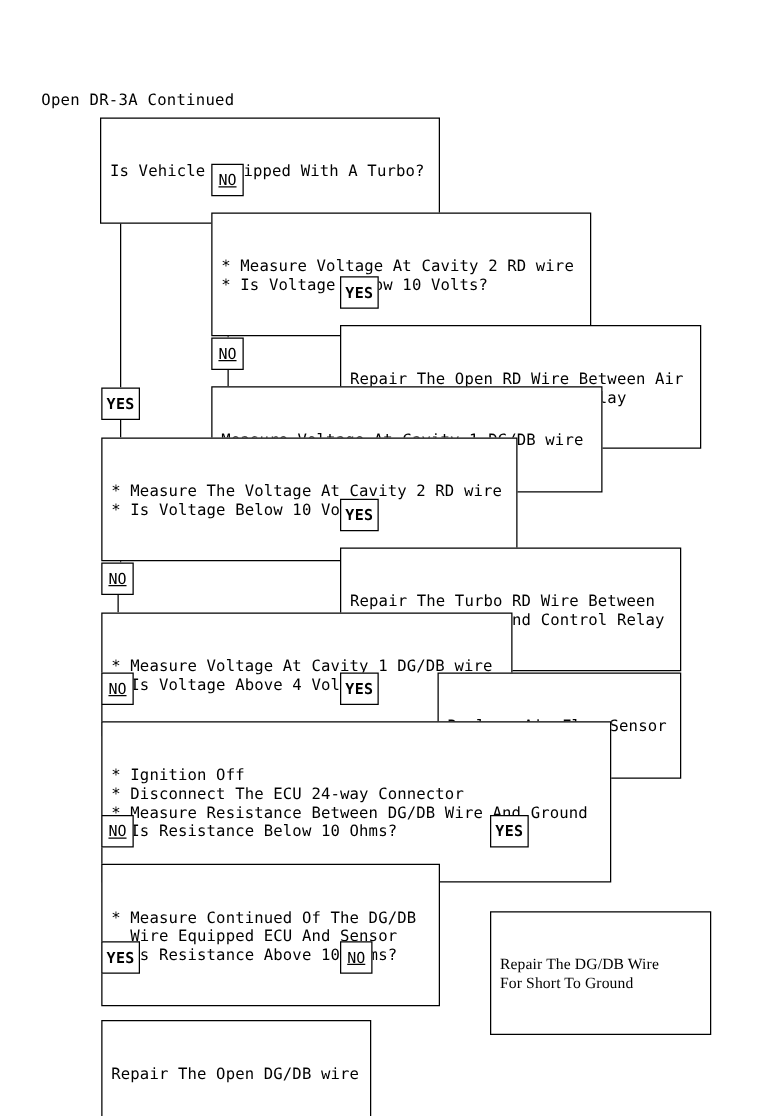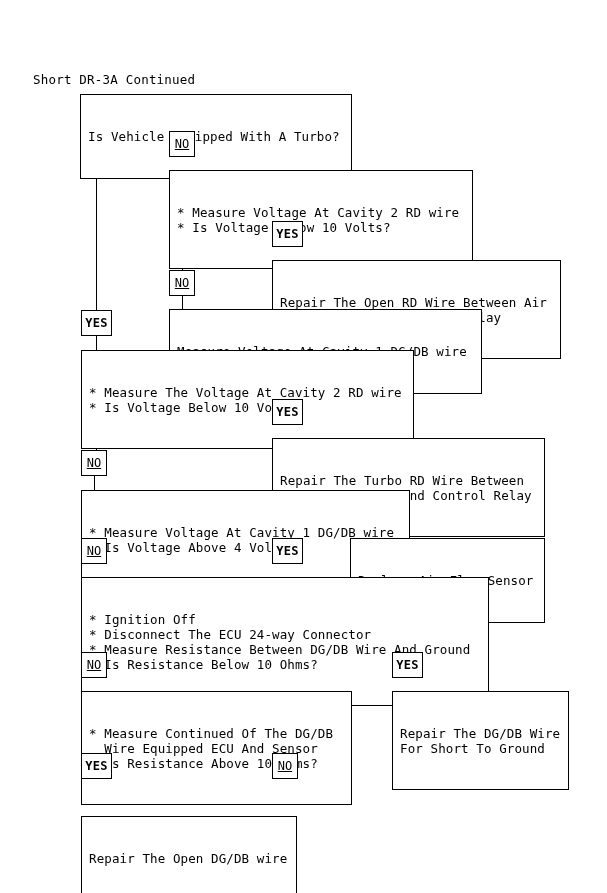--- a/index.html
+++ b/index.html
@@ -68,21 +68,21 @@
     z-index: 1;
   }
   .ln.h { height: 1.3px; }
   .ln.v { width: 1.3px; }
 </style>
 </head>
 <body>
 
 <div id="page">
 
-  <div class="title" style="left:33px; top:72px;">Short DR-3A Continued</div>
+  <div class="title" style="left:33px; top:72px;">Open DR-3A Continued</div>
 
   <div class="ln v" style="left:96px; top:120px; height:190px;"></div>
 
   <div class="ln h" style="left:96px; top:144px; width:73px;"></div>
 
   <div class="ln v" style="left:182px; top:157px; height:13px;"></div>
 
   <div class="ln v" style="left:182px; top:207px; height:63px;"></div>
 
   <div class="ln h" style="left:182px; top:233px; width:89px;"></div>
@@ -202,21 +202,21 @@
   </div>
 
   <div class="label no" style="left:81px; top:652px; width:26px; height:26px;">
     <span>NO</span>
   </div>
 
   <div class="label yes" style="left:392px; top:652px; width:31px; height:26px;">
     <span>YES</span>
   </div>
 
-  <div class="box multi" style="left:392px; top:691px; width:177px;">
+  <div class="box multi" style="left:392px; top:729px; width:177px;font-family:Liberation Serif, serif;">
     <div class="inner"><span>Repair The DG/DB Wire</span>
 <span>For Short To Ground</span></div>
   </div>
 
   <div class="box multi" style="left:81px; top:691px; width:271px;">
     <div class="inner"><span>* Measure Continued Of The DG/DB</span>
 <span>  Wire Equipped ECU And Sensor</span>
 <span>* Is Resistance Above 10 Ohms?</span></div>
   </div>
 

